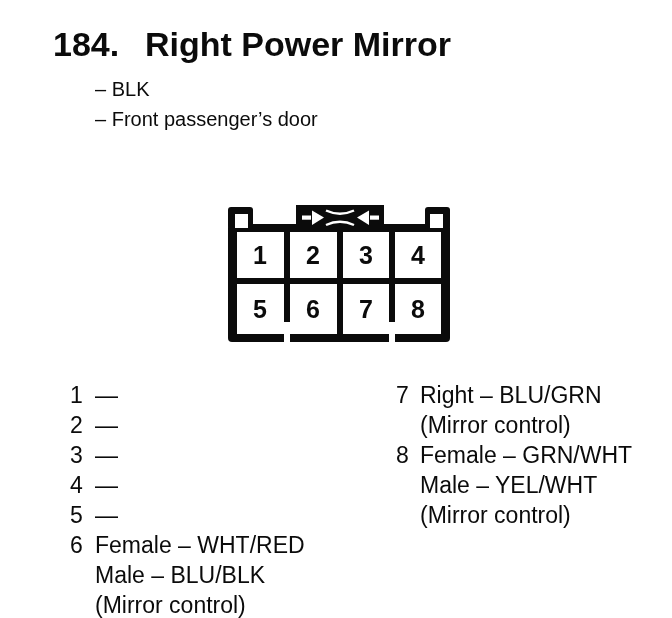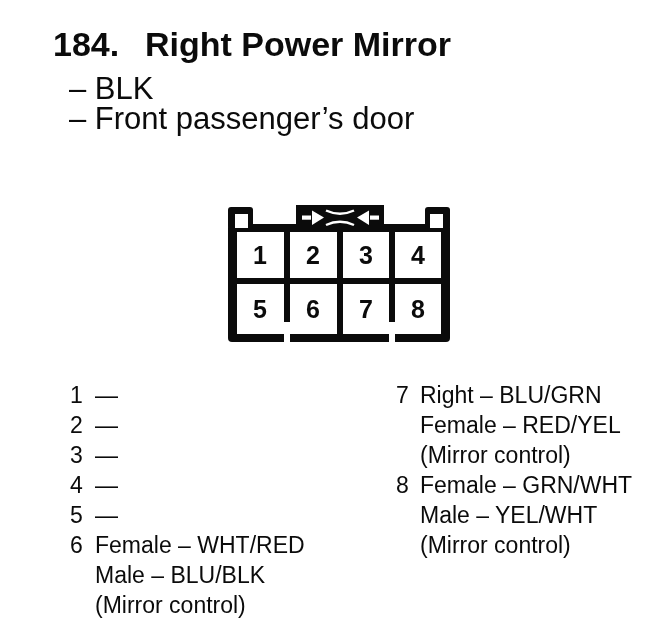--- a/index.html
+++ b/index.html
@@ -12,21 +12,21 @@
   .abs{position:absolute;}
   
   .title-row{
     left:8px;top:24px;display:flex;align-items:baseline;
     font-weight:bold;font-size:34px;line-height:40px;letter-spacing:0;
     white-space:nowrap;
   }
   .title-num{display:inline-block;width:92px;margin-left:45px;}
   
   .details{
-    left:69px;top:74px;font-size:31px;line-height:30px;white-space:nowrap;
+    left:95px;top:74px;font-size:20px;line-height:30px;white-space:nowrap;
   }
   
   .connector-svg{left:220px;top:200px;width:236px;height:150px;}
   .connector-svg text{
     font-family:"Liberation Sans","DejaVu Sans",sans-serif;
     font-weight:bold;font-size:25px;fill:#0b0b0b;
   }
   
   .pin-col{font-size:23px;line-height:30px;white-space:nowrap;}
   .pin-col-left{left:70px;top:380px;}
@@ -140,21 +140,20 @@
       <div>(Mirror control)</div>
     </div>
   </div>
 </div>
 
 <div class="abs pin-col pin-col-right">
   <div class="pin-item">
     <span class="pin-num">7</span>
     <div class="pin-lines">
       <div>Right – BLU/GRN</div>
-      <div>Female – RED/YEL</div>
       <div>(Mirror control)</div>
     </div>
   </div>
   <div class="pin-item">
     <span class="pin-num">8</span>
     <div class="pin-lines">
       <div>Female – GRN/WHT</div>
       <div>Male – YEL/WHT</div>
       <div>(Mirror control)</div>
     </div>

